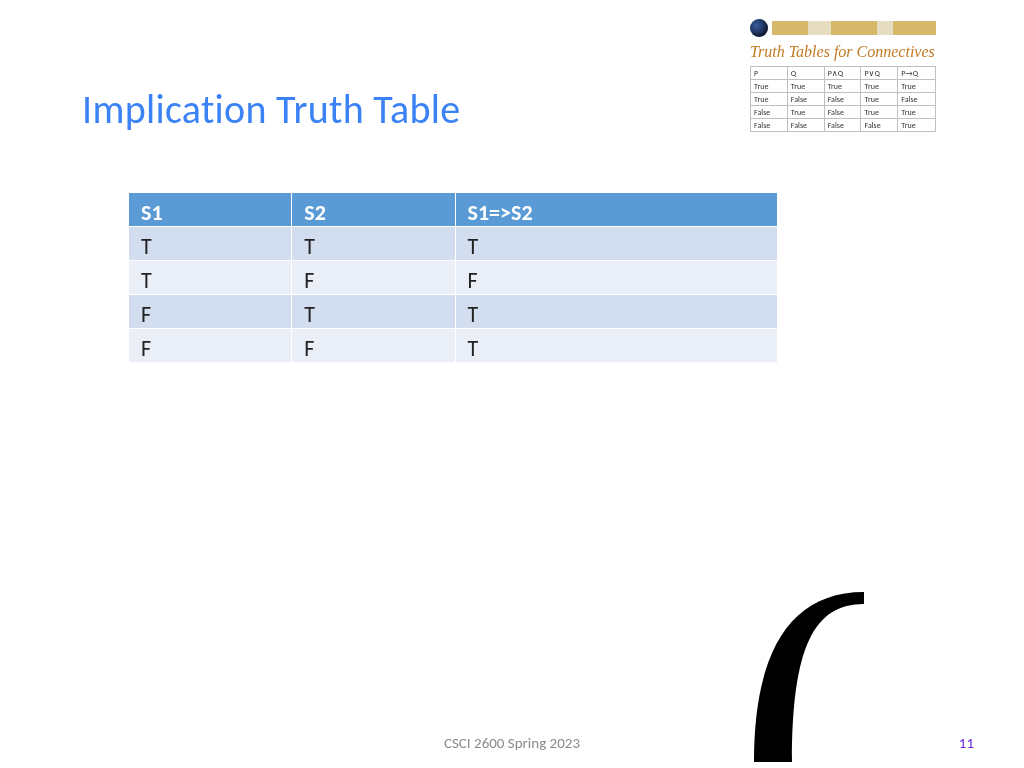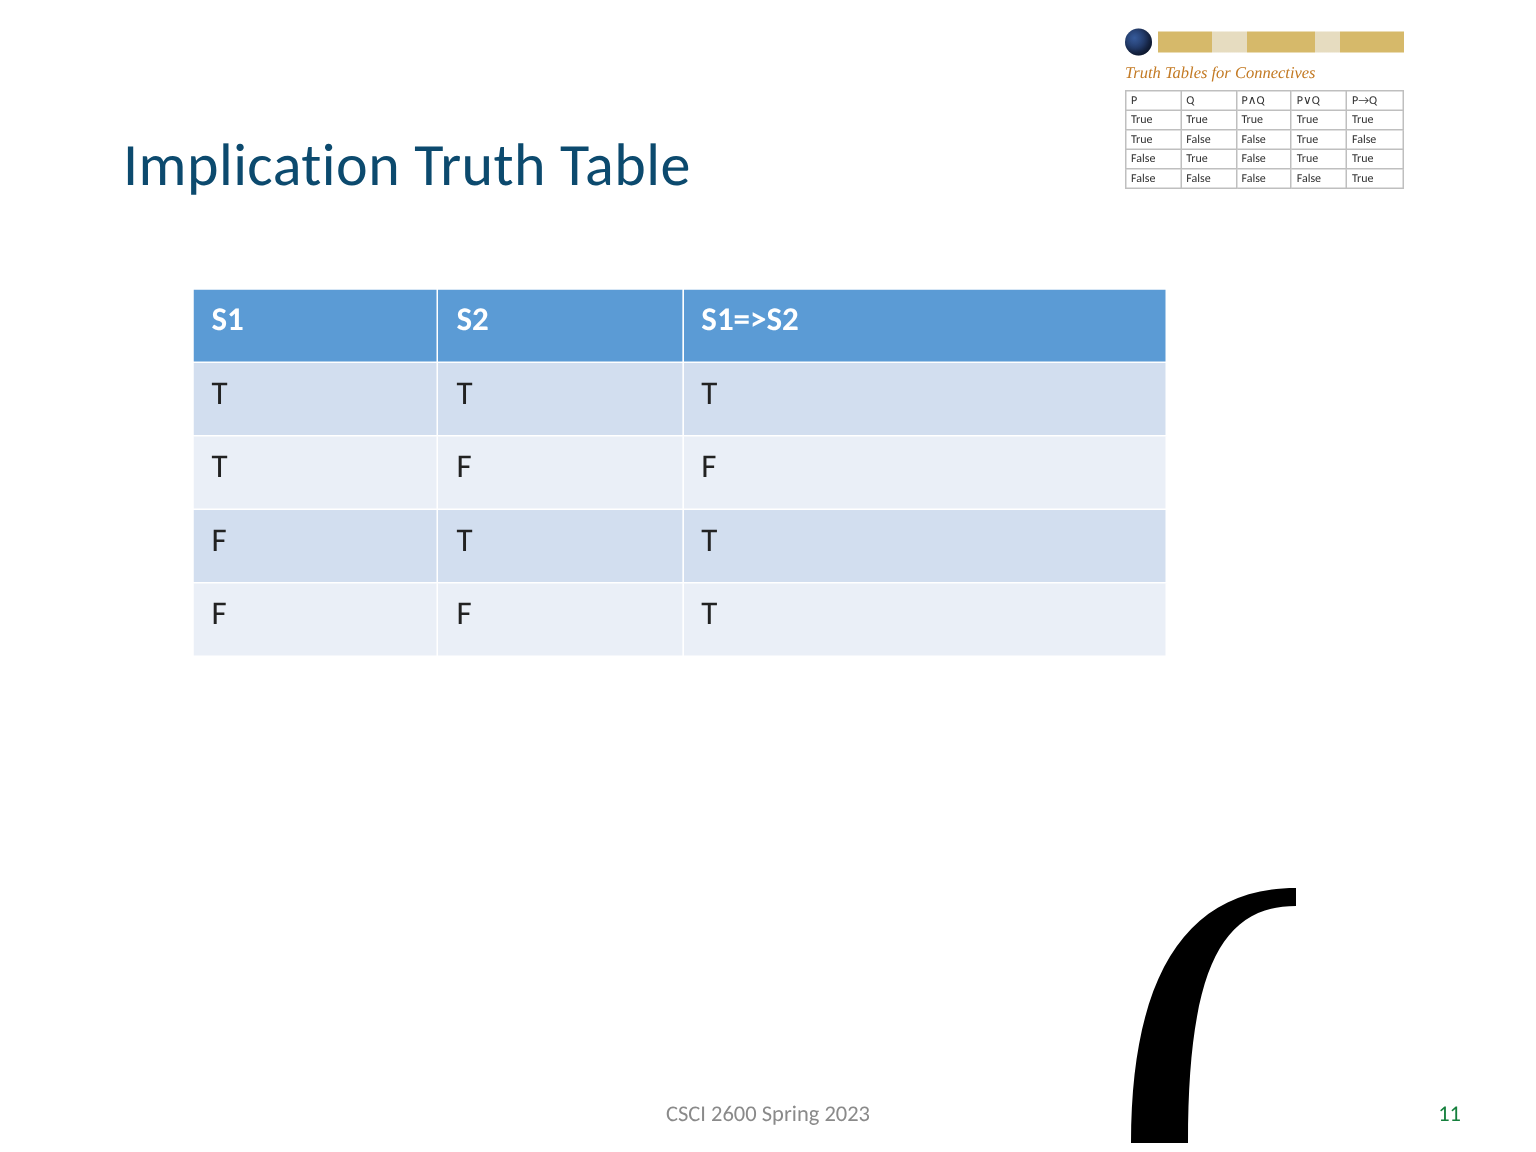--- a/index.html
+++ b/index.html
@@ -11,35 +11,35 @@
     font-family: "Calibri", "Segoe UI", Arial, sans-serif;
     position: relative;
     overflow: hidden;
   }
   .slide-title {
     position: absolute;
     left: 82px;
     top: 85px;
     font-size: 40px;
     font-weight: 300;
-    color: #0c4a6e;
+    color: #3b82f6;
     letter-spacing: 0.3px;
   }
   
   .main-table {
     position: absolute;
     left: 128px;
     top: 192px;
     width: 650px;
     border: 1px solid #c8c8c8;
     border-collapse: collapse;
   }
   .main-table th, .main-table td {
     border: 1px solid #ffffff;
-    padding: 6px 10px 15px 12px;
+    padding: 6px 10px 0 12px;
     text-align: left;
     font-size: 22px;
     font-weight: 400;
   }
   .main-table th {
     background: #5b9bd5;
     color: #ffffff;
     font-weight: 600;
     height: 34px;
     box-sizing: border-box;
@@ -76,21 +76,21 @@
       #e6dcc0 22%, #e6dcc0 36%,
       #d6b96a 36%, #d6b96a 64%,
       #e6dcc0 64%, #e6dcc0 74%,
       #d6b96a 74%, #d6b96a 100%
     );
   }
   .ref-title {
     margin-top: 6px;
     font-family: Georgia, "Times New Roman", serif;
     font-style: italic;
-    font-size: 11px;
+    font-size: 16px;
     color: #c37a24;
   }
   .ref-table {
     margin-top: 5px;
     width: 100%;
     border-collapse: collapse;
   }
   .ref-table th, .ref-table td {
     border: 1px solid #bfbfbf;
     padding: 1px 3px;
@@ -118,21 +118,21 @@
     left: 50%;
     transform: translateX(-50%);
     font-size: 15px;
     color: #8a8a8a;
   }
   .page-number {
     position: absolute;
     right: 50px;
     bottom: 16px;
     font-size: 15px;
-    color: #15803d;
+    color: #6d28d9;
     margin-left: 16px;
   }
 </style>
 </head>
 <body>
 
 <div class="slide-title">Implication Truth Table</div>
 
 <table class="main-table">
   <thead>

